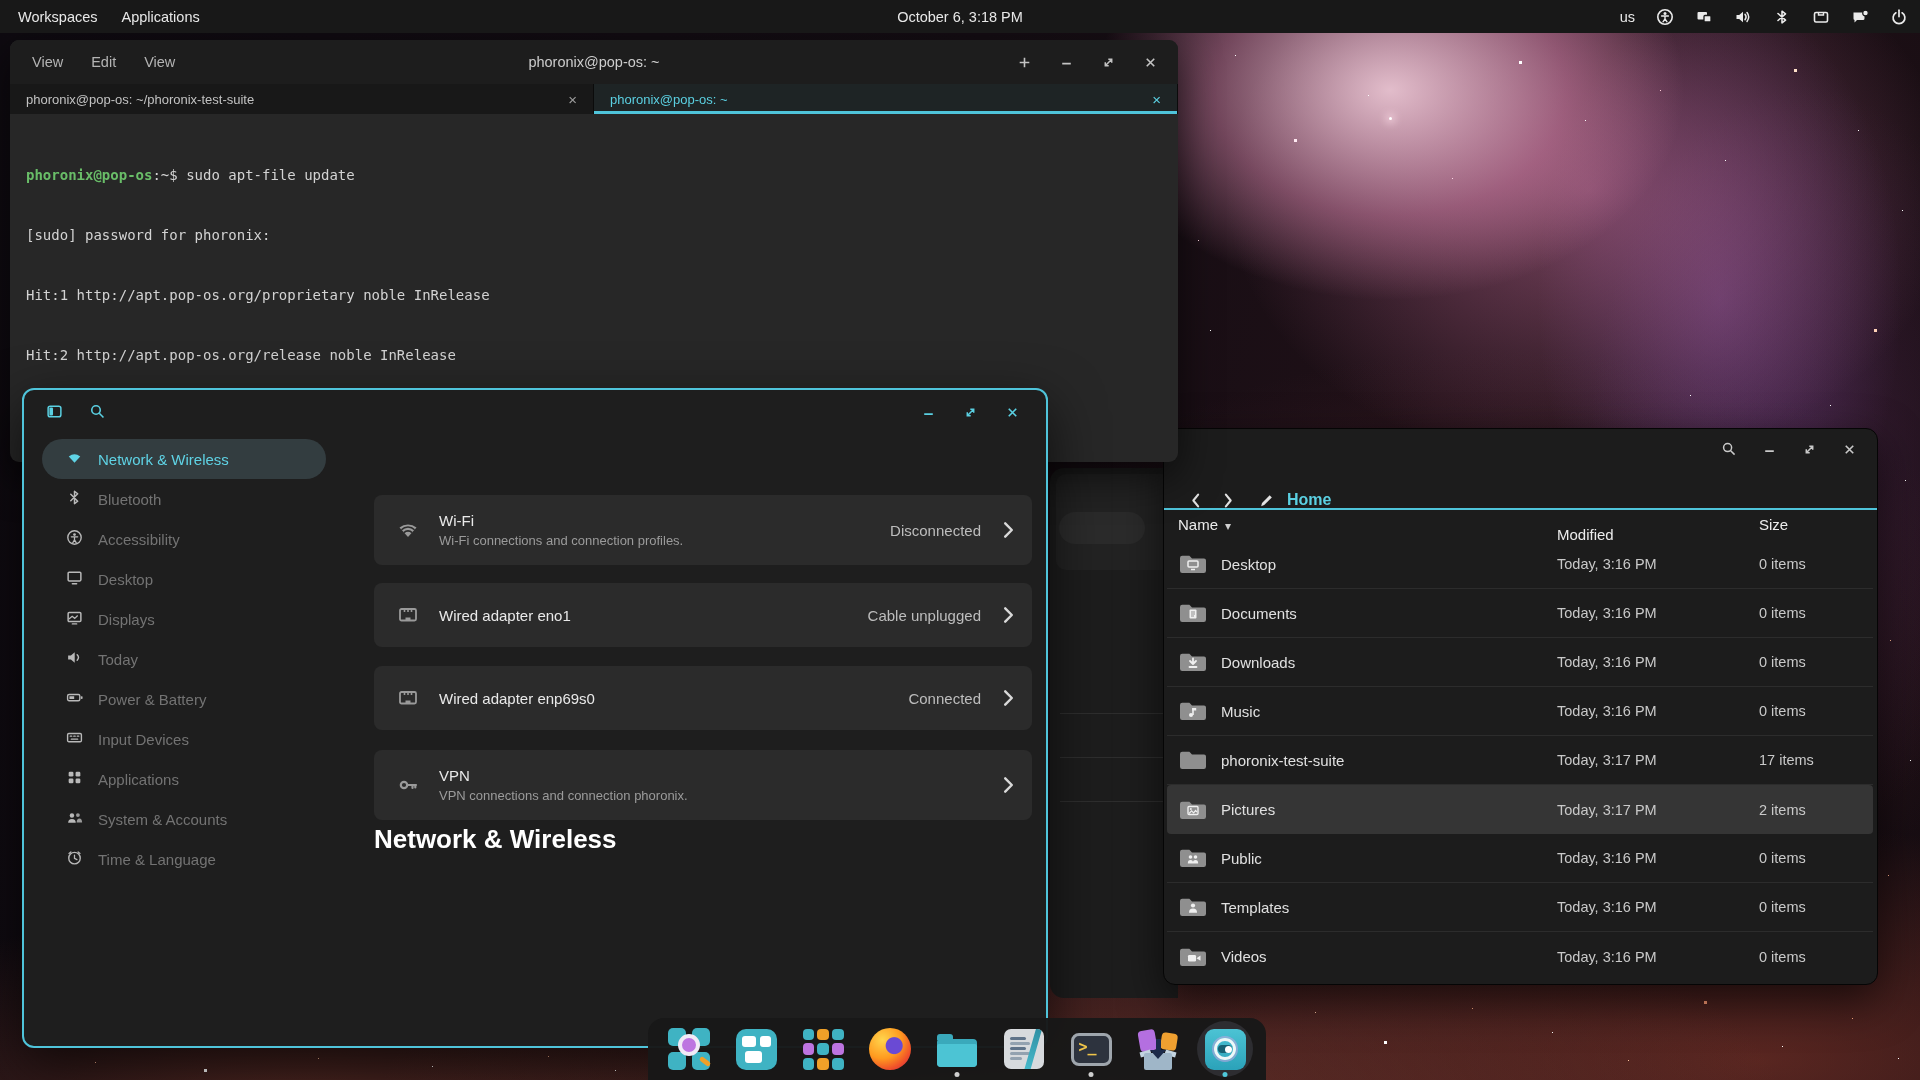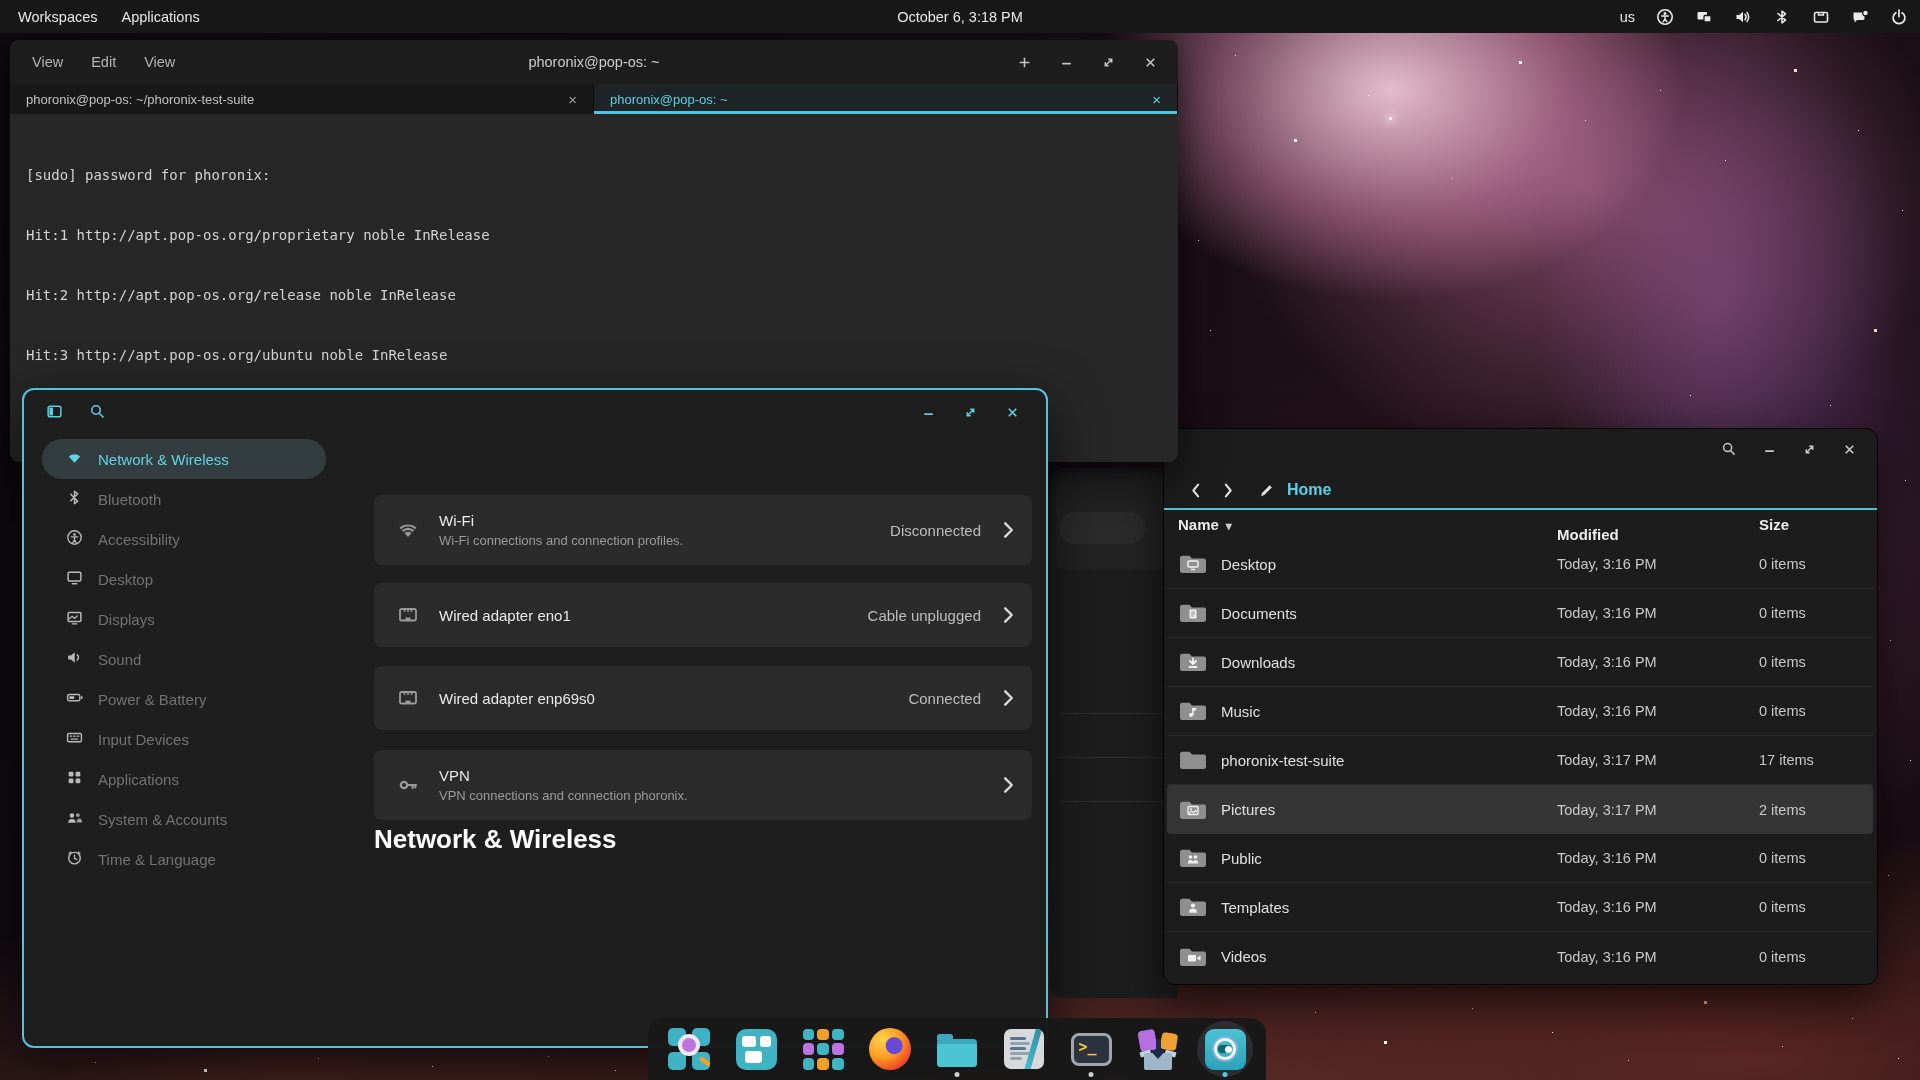--- a/index.html
+++ b/index.html
@@ -88,26 +88,26 @@
 .card .t{font-size:15px;color:#e9e9e9}
 .card .s{font-size:13px;color:#9b9b9b;margin-top:4px}
 .card .status{font-size:15px;color:#bdbdbd;margin-right:22px}
 .chev{display:flex}
 
 
 #files{left:1163px;top:428px;width:715px;height:557px;background:#1c1c1c;border-radius:12px;z-index:3;
  box-shadow:0 16px 44px rgba(0,0,0,.6);border:1px solid #050505}
 #files .tbar{height:40px;position:relative}
 #files .tbar .ctl{position:absolute;right:20px;top:12px;gap:25px;color:#c9c9c9}
-.f-nav{position:absolute;top:42px;left:0;right:0;height:38px;display:flex;align-items:center;padding-left:16px}
+.f-nav{position:absolute;top:42px;left:0;right:0;height:38px;display:flex;align-items:flex-end;padding-left:16px}
 .f-nav .nbtn{width:32px;display:flex;justify-content:center}
 .f-nav .pen{margin-left:14px;margin-right:12px;display:flex}
 .home{color:#5bd0e2;font-weight:bold;font-size:16px}
 .f-div{position:absolute;top:79px;left:0;right:0;height:2px;background:#4fc4da}
-.f-head{position:absolute;top:82px;left:0;right:0;height:28px;font-weight:bold;font-size:15px;color:#ececec}
+.f-head{position:absolute;top:82px;left:0;right:0;height:28px;font-weight:normal;font-size:15px;color:#ececec}
 .f-head .hn{position:absolute;left:14px;top:5px}
 .f-head .hm{position:absolute;left:393px;top:15px}
 .f-head .hs{position:absolute;left:595px;top:5px}
 .f-head .caret{color:#cfcfcf;font-size:12px;margin-left:7px}
 .f-rows{position:absolute;top:111px;left:3px;right:4px}
 .f-row{height:49px;position:relative;display:flex;align-items:center;border-bottom:1px solid #2c2c2c;cursor:pointer}
 .f-row:last-child{border-bottom:none}
 .f-row.hl{background:#353535;border-radius:4px;border-bottom:none}
 .fold{margin-left:12px;display:flex}
 .fname{margin-left:14px;font-size:15px;color:#e0e0e0}
@@ -277,20 +277,21 @@
       <div class="tab">
         <span class="lbl">phoronix@pop-os: ~/phoronix-test-suite</span>
         <span class="x">×</span>
       </div>
       <div class="tab active">
         <span class="lbl">phoronix@pop-os: ~</span>
         <span class="x">×</span>
       </div>
     </div>
     <div class="tbody">
+      <div><span class="g">phoronix@pop-os</span><span>:~$ </span><span>sudo apt-file update</span></div>
       <div>[sudo] password for phoronix:</div>
       <div>Hit:1 http://apt.pop-os.org/proprietary noble InRelease</div>
       <div>Hit:2 http://apt.pop-os.org/release noble InRelease</div>
       <div>Hit:3 http://apt.pop-os.org/ubuntu noble InRelease</div>
       
       
       
       
       
       
@@ -535,21 +536,21 @@
               <path d="M2.8 9.5 L5.8 6.8 L8.2 8.8 L11 6.2" stroke="#b9b9b9" stroke-width="1.2" fill="none"></path>
               <path d="M6 14 H10" stroke="#b9b9b9" stroke-width="1.4" stroke-linecap="round"></path>
             </svg></span>
         <span>Displays</span>
       </div>
       <div class="sb-item">
         <span><svg width="17" height="17" viewBox="0 0 16 16">
               <path d="M2 6.2 H4.6 L8.2 3 V13 L4.6 9.8 H2 Z" fill="#b9b9b9"></path>
               <path d="M10.5 5.5 Q13 8 10.5 10.5" st="" fill="none" stroke="#b9b9b9" stroke-width="1.3" stroke-linecap="round"></path>
             </svg></span>
-        <span>Sound</span>
+        <span>Today</span>
       </div>
       <div class="sb-item">
         <span><svg width="17" height="17" viewBox="0 0 16 16">
               <rect x="1.5" y="5.2" width="11.5" height="5.8" rx="1.4" fill="none" stroke="#b9b9b9" stroke-width="1.3"></rect>
               <rect x="3.2" y="6.8" width="4.5" height="2.6" fill="#b9b9b9"></rect>
               <rect x="14" y="6.9" width="1.6" height="2.4" rx="0.6" fill="#b9b9b9"></rect>
             </svg></span>
         <span>Power &amp; Battery</span>
       </div>
       <div class="sb-item">

